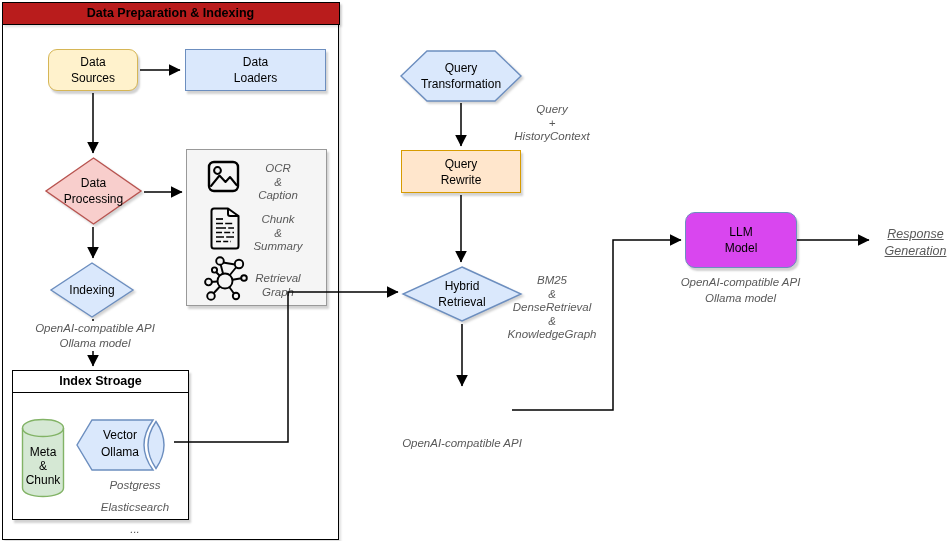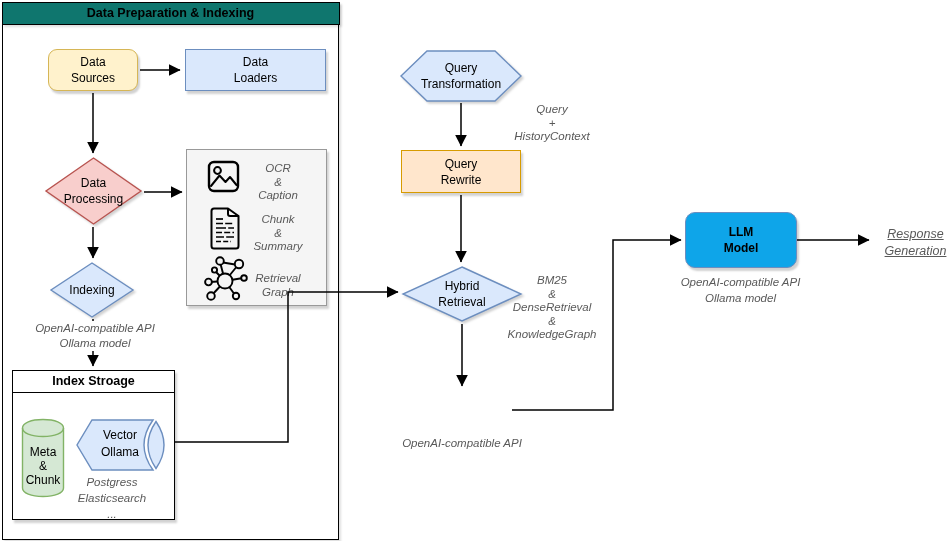--- a/index.html
+++ b/index.html
@@ -3,40 +3,40 @@
 <meta charset="utf-8">
 <style>
   html,body{margin:0;padding:0;background:#fff;}
   #canvas{
     position:relative;width:951px;height:541px;background:#fff;overflow:hidden;
     font-family:"Liberation Sans",sans-serif;color:#000;
   }
   .col{position:absolute;border:1.5px solid #000;background:#fff;box-shadow:2px 3px 2px rgba(0,0,0,0.12);}
   .col-header{
     position:absolute;left:-1.5px;right:-1.5px;top:-1.5px;height:21px;line-height:21px;
-    border:1.5px solid #000;background:#0f766e;font-weight:bold;font-size:12.5px;text-align:center;
+    border:1.5px solid #000;background:#b91c1c;font-weight:bold;font-size:12.5px;text-align:center;
     box-shadow:2px 2px 2px rgba(0,0,0,0.12);
   }
   .shape{position:absolute;box-sizing:border-box;display:flex;align-items:center;justify-content:center;
     text-align:center;font-size:12px;line-height:16px;white-space:pre-line;}
   .rect-yellow{background:#FFF2CC;border:1.4px solid #D6B656;border-radius:9px;box-shadow:2px 3px 2px rgba(0,0,0,0.18);}
   .rect-blue{background:#DAE8FC;border:1.4px solid #6C8EBF;box-shadow:2px 3px 2px rgba(0,0,0,0.18);}
   .rect-orange{background:#FFE6CC;border:1.4px solid #D79B00;box-shadow:2px 3px 2px rgba(0,0,0,0.18);}
-  .rounded-blue{background:#0ea5e9;border:1.4px solid #6C8EBF;border-radius:10px;box-shadow:2px 3px 2px rgba(0,0,0,0.18);font-weight:bold;}
+  .rounded-blue{background:#d946ef;border:1.4px solid #6C8EBF;border-radius:10px;box-shadow:2px 3px 2px rgba(0,0,0,0.18);}
   .gray-panel{position:absolute;background:#F5F5F5;border:1.4px solid #999;box-shadow:2px 3px 2px rgba(0,0,0,0.18);margin-top:36px;}
   .svg-shape{position:absolute;overflow:visible;}
   .svg-shadow{filter:drop-shadow(2px 2.5px 1px rgba(0,0,0,0.18));}
   .shape-label{position:absolute;display:flex;align-items:center;justify-content:center;text-align:center;
     font-size:12px;line-height:16px;white-space:pre-line;pointer-events:none;}
   .note{position:absolute;font-style:italic;color:#595959;font-size:11.5px;line-height:13.5px;
     text-align:center;white-space:pre-line;z-index:5;}
   .note-bg{background:#fff;padding:0 2px;}
   .panel-label{position:absolute;font-style:italic;color:#595959;font-size:11.5px;line-height:13.5px;
     text-align:center;white-space:pre-line;}
-  #storage-box{position:absolute;background:#fff;border:1.6px solid #000;box-shadow:2px 3px 2px rgba(0,0,0,0.18);}
+  #storage-box{position:absolute;background:#fff;border:1.6px solid #000;box-shadow:2px 3px 2px rgba(0,0,0,0.18);padding-left:14px;}
   #storage-title{position:absolute;left:0;right:0;top:0;height:21px;line-height:21px;border-bottom:1.6px solid #000;
     font-weight:bold;font-size:12.5px;text-align:center;}
   #arrow-layer{position:absolute;left:0;top:0;z-index:4;pointer-events:none;}
   #response-label{position:absolute;font-style:italic;color:#595959;font-size:12.5px;line-height:17px;
     text-align:center;white-space:pre-line;text-decoration:underline;z-index:5;}
   .icon{position:absolute;}
 </style>
 </head>
 <body>
 
@@ -126,21 +126,21 @@
 &amp;
 Chunk</div>
 
     <svg class="svg-shape" style="left:63px;top:48px;" width="94" height="52" viewBox="0 0 94 52">
       <path d="M16 1 L77 1 Q59 26 77 51 L16 51 L1 26 Z" fill="#DAE8FC" stroke="#6C8EBF" stroke-width="1.4"></path>
       <path d="M80 2.5 Q64 26 80 49.5 Q96 26 80 2.5 Z" fill="#DAE8FC" stroke="#6C8EBF" stroke-width="1.4"></path>
     </svg>
     <div class="shape-label" style="left:63px;top:56px;width:88px;line-height:17px;">Vector
 Ollama</div>
 
-    <div class="note" style="left:51px;top:103px;width:96px;line-height:16px;">Postgress
+    <div class="note" style="left:74px;top:103px;width:96px;line-height:22px;">Postgress
 Elasticsearch
 ...</div>
   </div>
 
   <svg class="svg-shape svg-shadow" style="left:400px;top:50px;" width="122" height="52" viewBox="0 0 122 52">
     <polygon points="27,1 95,1 121,26 95,51 27,51 1,26" fill="#DAE8FC" stroke="#6C8EBF" stroke-width="1.4"></polygon>
   </svg>
   <div class="shape-label" style="left:400px;top:50px;width:122px;height:52px;">Query
 Transformation</div>
 

